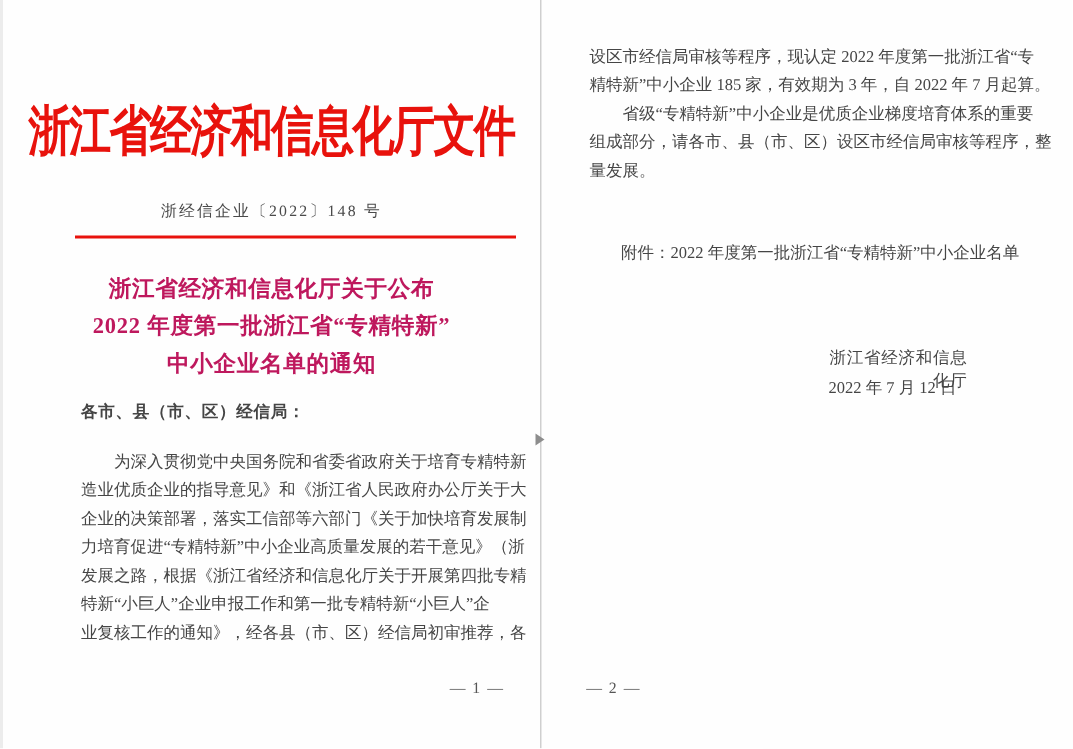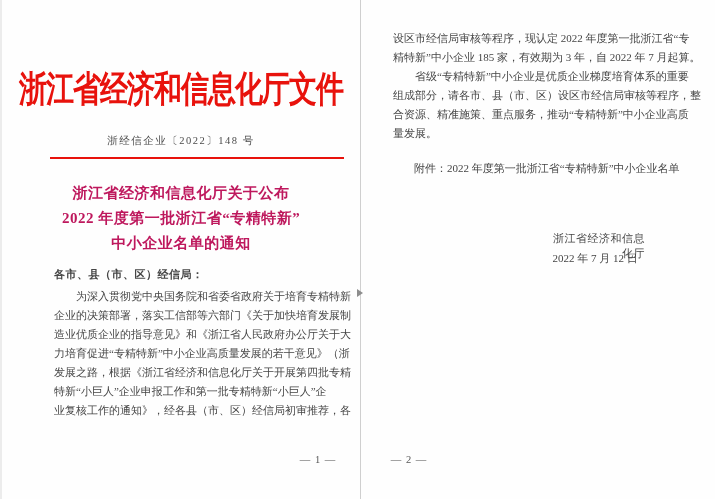--- a/index.html
+++ b/index.html
@@ -22,21 +22,21 @@
     position:absolute; left:12px; top:134px; width:334px; text-align:center;
     font-size:10.5px; letter-spacing:1.5px; color:#4a4a4a;
   }
   .red-rule { position:absolute; left:48px; top:157px; width:294px; height:2px; }
   .doc-title {
     position:absolute; left:12px; top:181px; width:334px; text-align:center;
     font-weight:bold; font-size:15px; line-height:25px; color:#be185d; letter-spacing:0.5px;
   }
   .salutation { position:absolute; left:52px; top:267px; font-size:11px; letter-spacing:0.5px;font-weight:bold; }
   .body-block { position:absolute; font-size:11px; line-height:19px; }
-  .body1 { left:52px; top:287px; width:300px; }
+  .body1 { left:52px; top:299px; width:300px; }
   .body2 { left:32px;  top:29px;  width:290px; }
   .bl { height:19px; white-space:nowrap; }
   .indent { padding-left:22px; }
 
   .pnum { position:absolute; top:454px; width:48px; text-align:center;
           font-size:10.5px; letter-spacing:1px; color:#565656; }
   .pnum1 { left:292px; }
   .pnum2 { left:24px; }
 
   
@@ -72,38 +72,37 @@
     <div class="doc-title">
       <div>浙江省经济和信息化厅关于公布</div>
       <div>2022 年度第一批浙江省“专精特新”</div>
       <div>中小企业名单的通知</div>
     </div>
 
     <div class="salutation">各市、县（市、区）经信局：</div>
 
     <div class="body-block body1">
       <div class="bl indent">为深入贯彻党中央国务院和省委省政府关于培育专精特新</div>
+      <div class="bl">造业优质企业的指导意见》和《浙江省人民政府办公厅关于大</div>
       <div class="bl">企业的决策部署，落实工信部等六部门《关于加快培育发展制</div>
-      <div class="bl">造业优质企业的指导意见》和《浙江省人民政府办公厅关于大</div>
       <div class="bl">力培育促进“专精特新”中小企业高质量发展的若干意见》（浙</div>
       <div class="bl">发展之路，根据《浙江省经济和信息化厅关于开展第四批专精</div>
       <div class="bl">特新“小巨人”企业申报工作和第一批专精特新“小巨人”企</div>
       <div class="bl">业复核工作的通知》，经各县（市、区）经信局初审推荐，各</div>
     </div>
 
     <div class="pnum pnum1">— 1 —</div>
   </div>
 
   <div class="page page-right">
     <div class="body-block body2">
       <div class="bl">设区市经信局审核等程序，现认定 2022 年度第一批浙江省“专</div>
       <div class="bl">精特新”中小企业 185 家，有效期为 3 年，自 2022 年 7 月起算。</div>
       <div class="bl indent">省级“专精特新”中小企业是优质企业梯度培育体系的重要</div>
       <div class="bl">组成部分，请各市、县（市、区）设区市经信局审核等程序，整</div>
-      <div class="bl">合资源、精准施策、重点服务，推动“专精特新”中小企业高质</div>
       <div class="bl">量发展。</div>
     </div>
 
     <div class="attachment">附件：2022 年度第一批浙江省“专精特新”中小企业名单</div>
 
     <div class="signer">浙江省经济和信息化厅</div>
 
     <div class="sign-date">2022 年 7 月 12 日</div>
 
     <div class="pnum pnum2">— 2 —</div>

